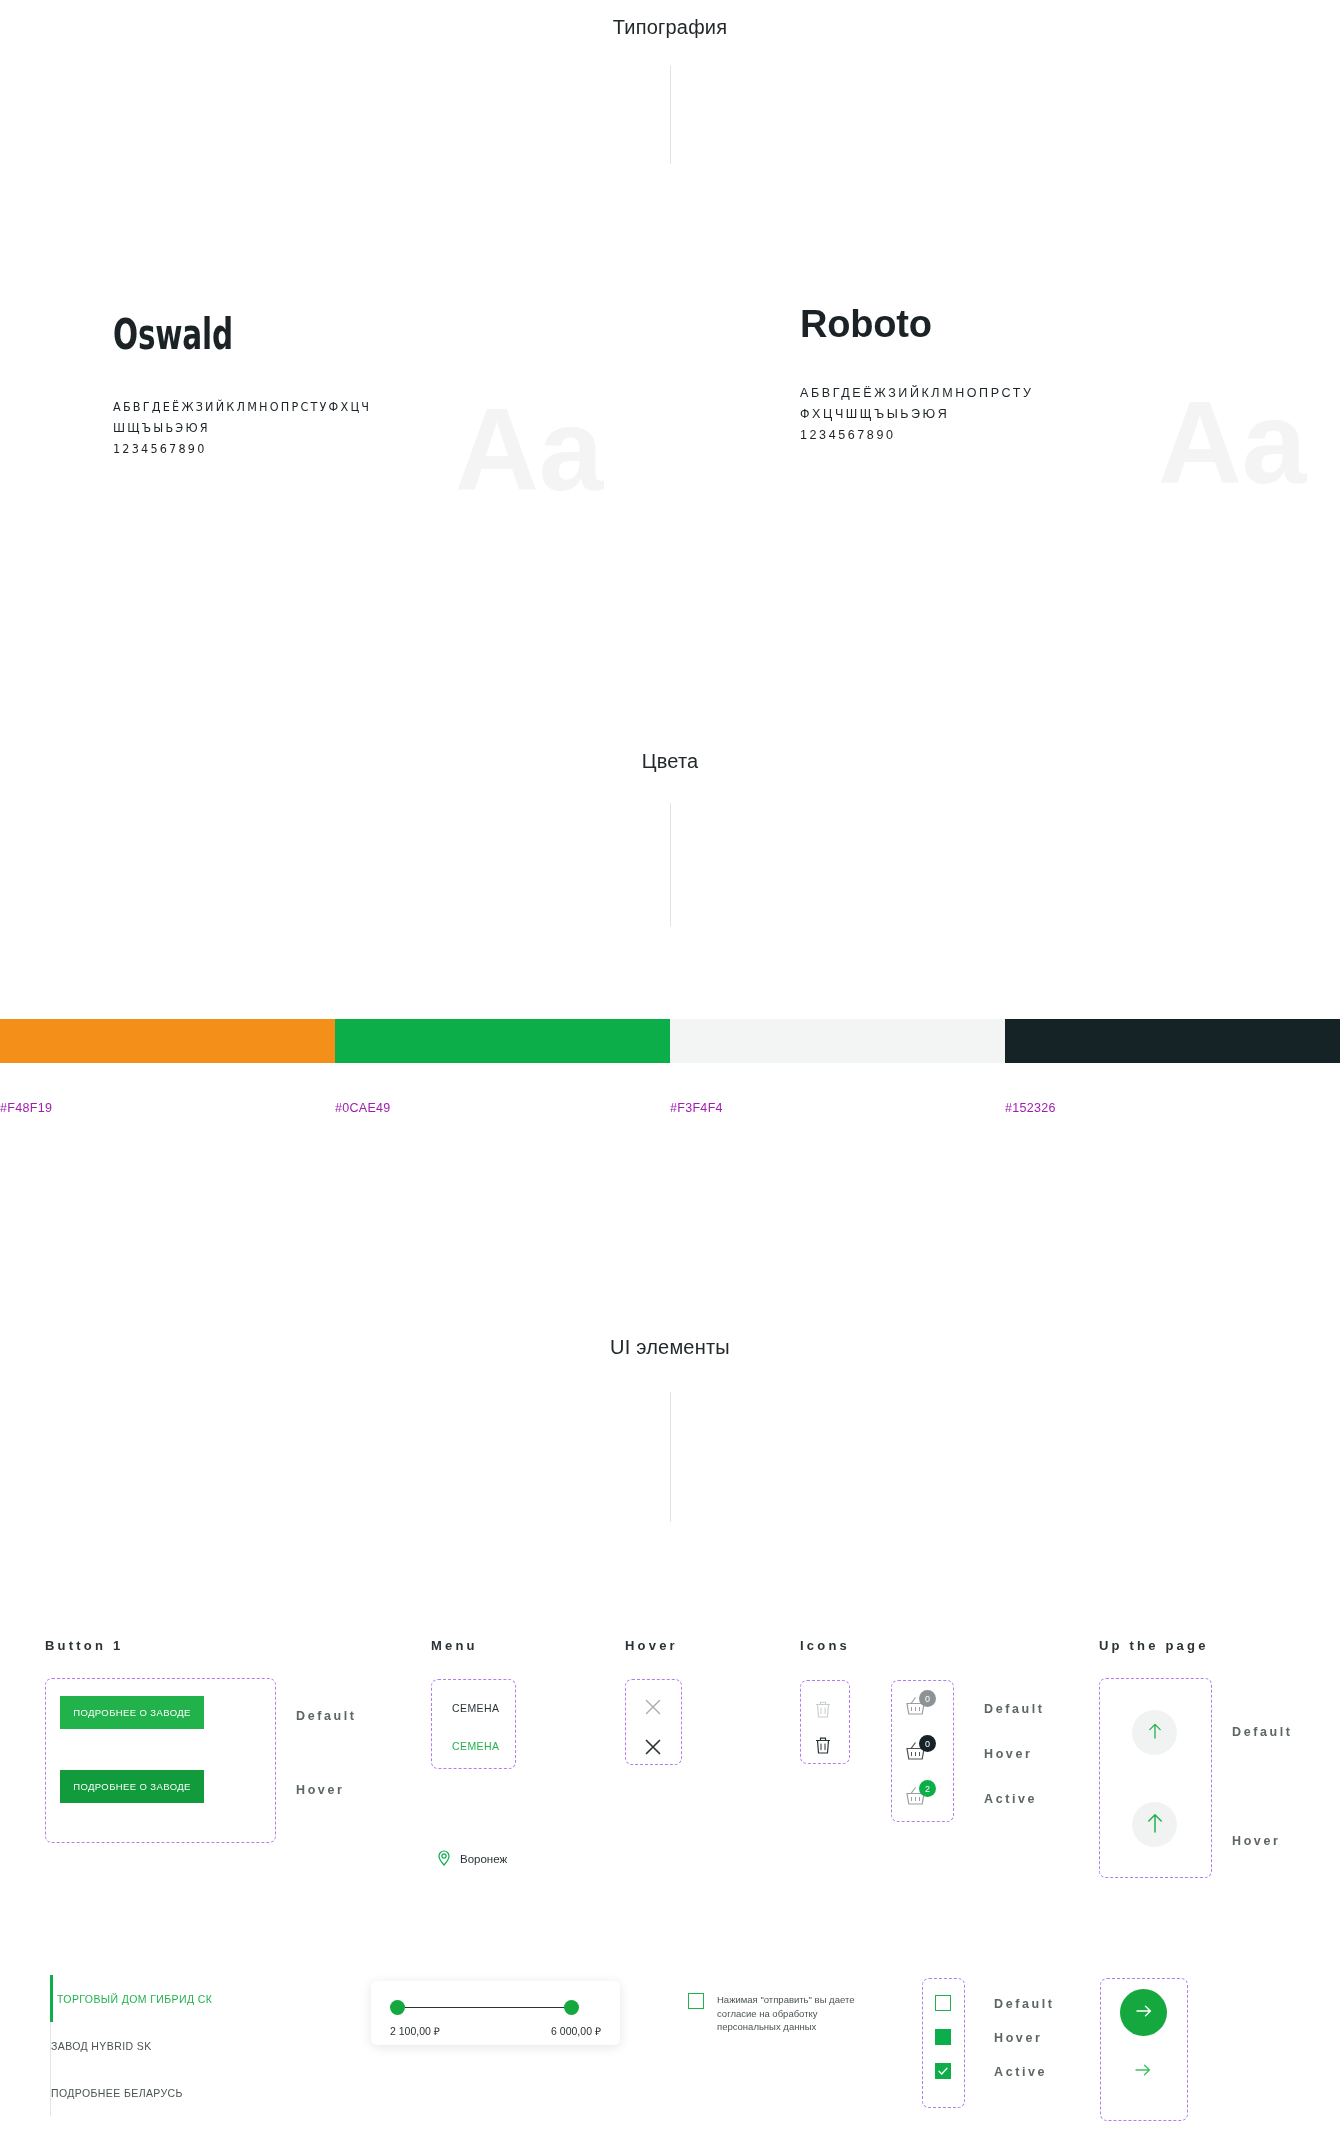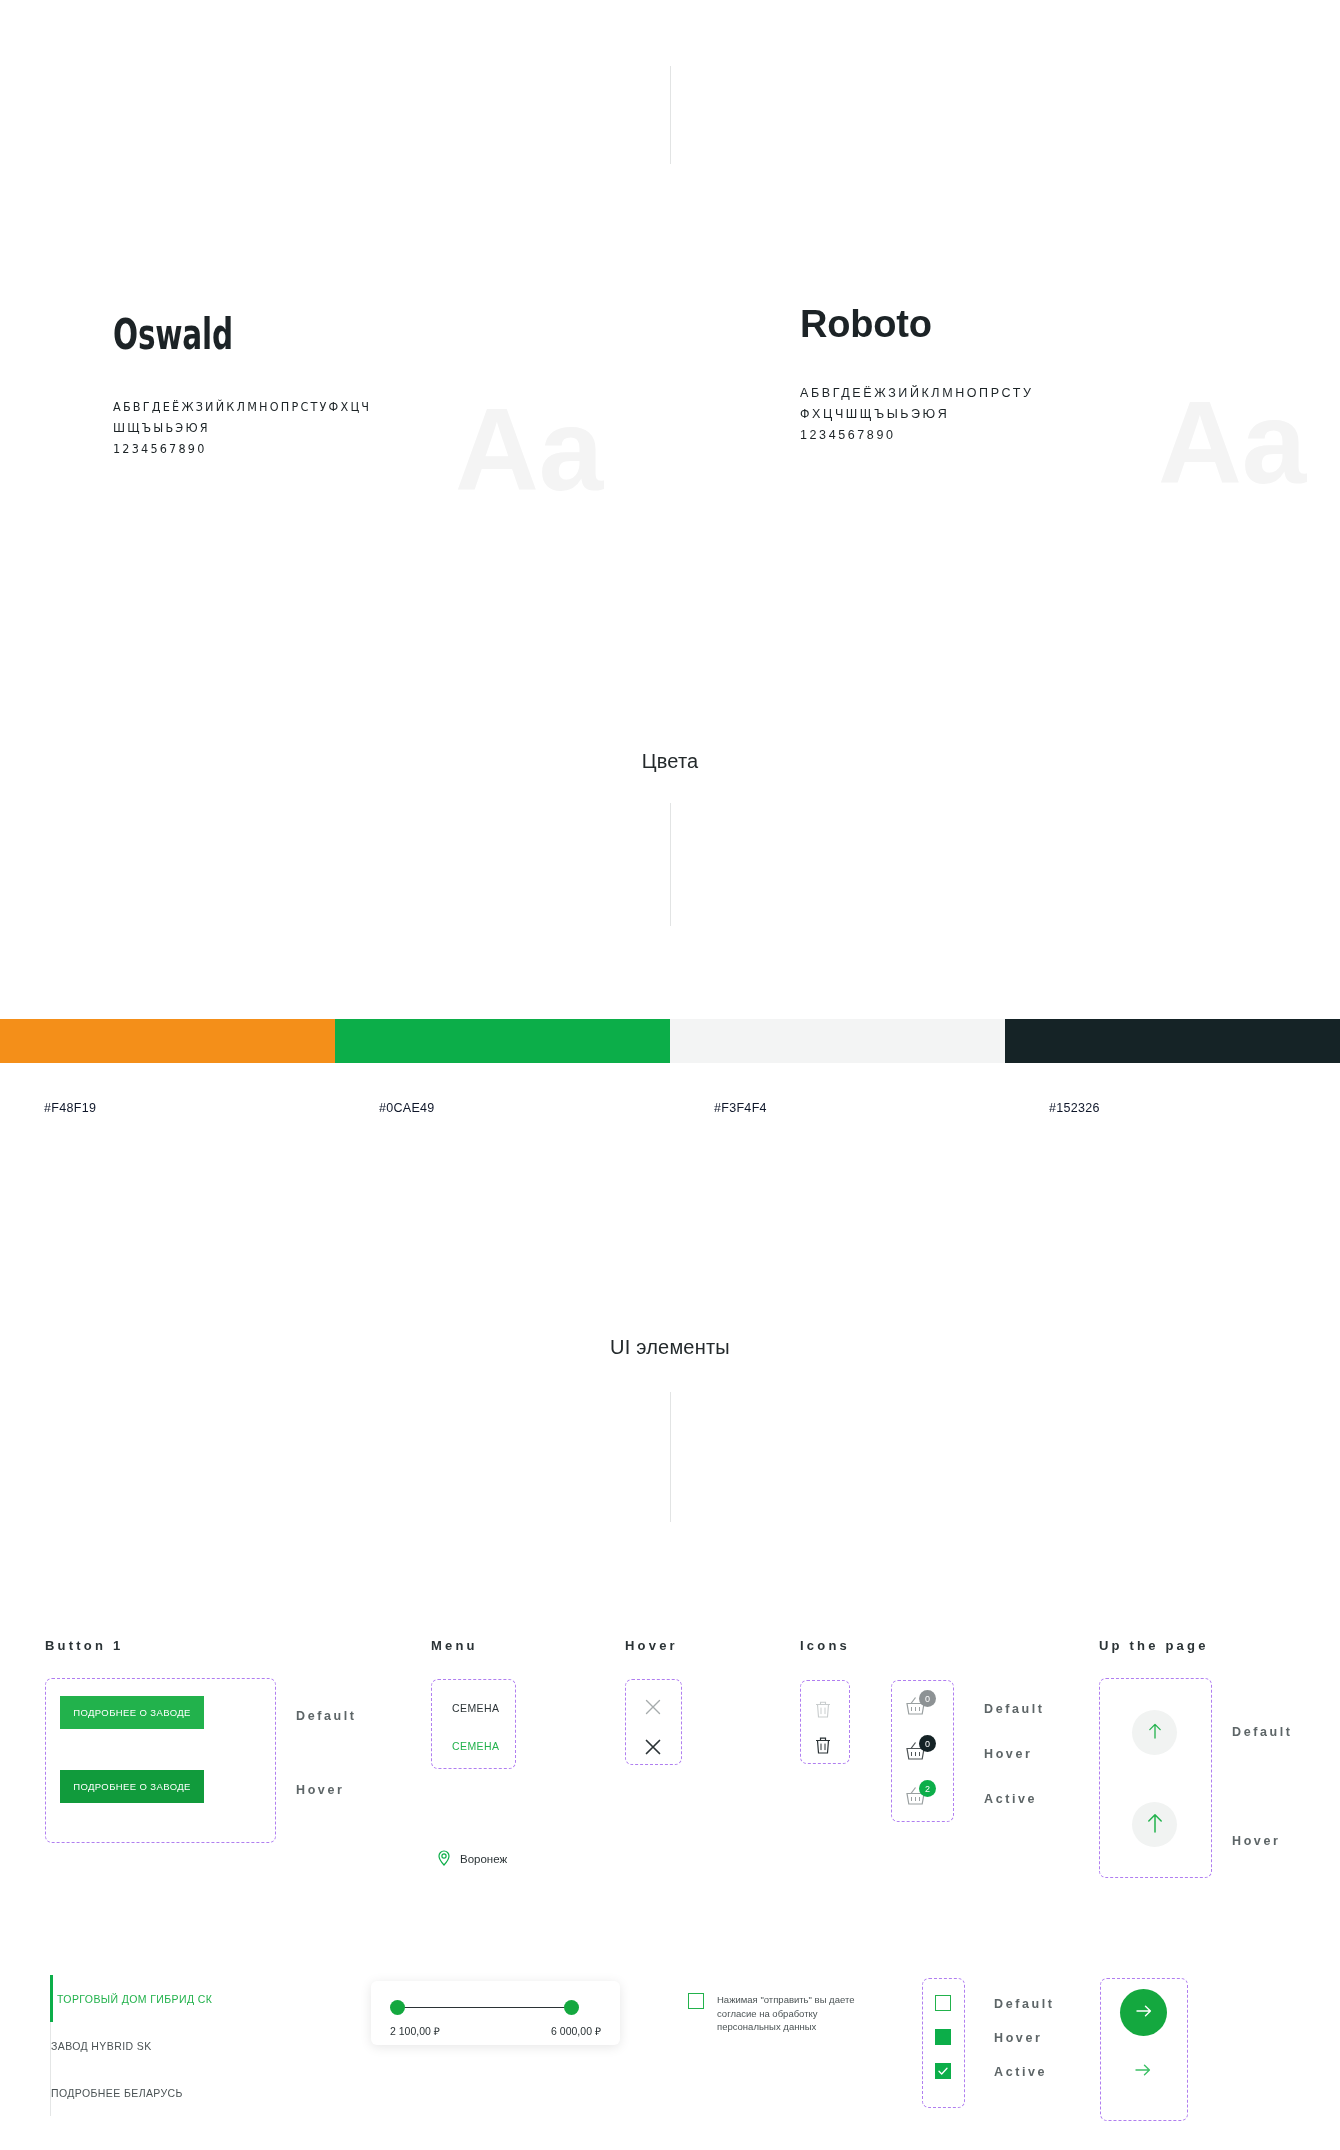--- a/index.html
+++ b/index.html
@@ -65,23 +65,22 @@
     line-height: 1;
     user-select: none;
   }
 
   
   .swatch-row { position: absolute; left: 0; width: 1340px; height: 44px; display: flex; }
   .swatch { height: 44px; }
   .swatch-labels { position: absolute; left: 0; width: 1340px; display: flex; }
   .swatch-label {
     font-size: 12.5px;
-    color: #0f172a;
+    color: #a21caf;
     letter-spacing: 0.3px;
-    padding-left: 44px;
   }
 
   
   .ui-label {
     position: absolute;
     font-size: 13px;
     font-weight: 700;
     letter-spacing: 3.2px;
     color: #2b3336;
   }
@@ -238,20 +237,21 @@
     justify-content: center;
     border: none;
     cursor: pointer;
   }
 </style>
 </head>
 <body>
 
 <div class="page">
 
+  <div class="section-title" style="top:16px;">Типография</div>
   <div class="section-rule" style="top:66px; height:98px;"></div>
 
   <div class="font-block" style="left:113px; top:310px;">
     <div class="font-name oswald">Oswald</div>
     <div class="glyph-lines oswald">АБВГДЕЁЖЗИЙКЛМНОПРСТУФХЦЧ
 ШЩЪЫЬЭЮЯ
 1234567890</div>
   </div>
   <div class="watermark" style="left:455px; top:392px;">Aa</div>
 

